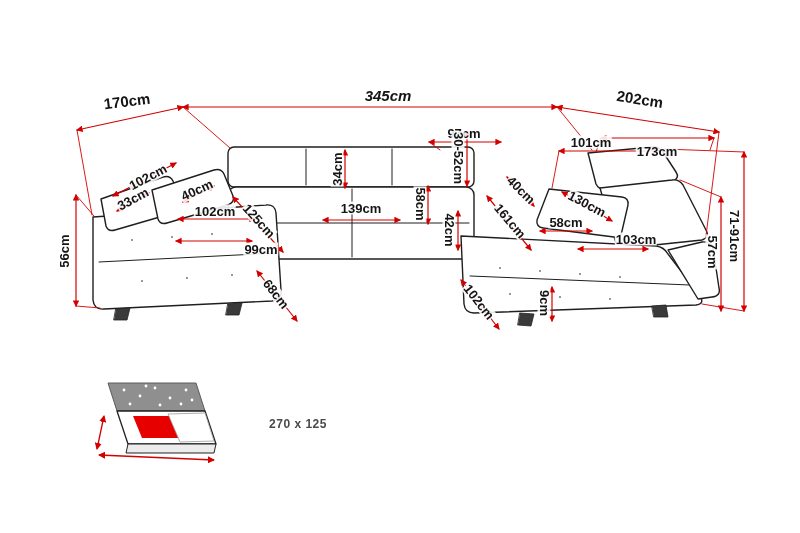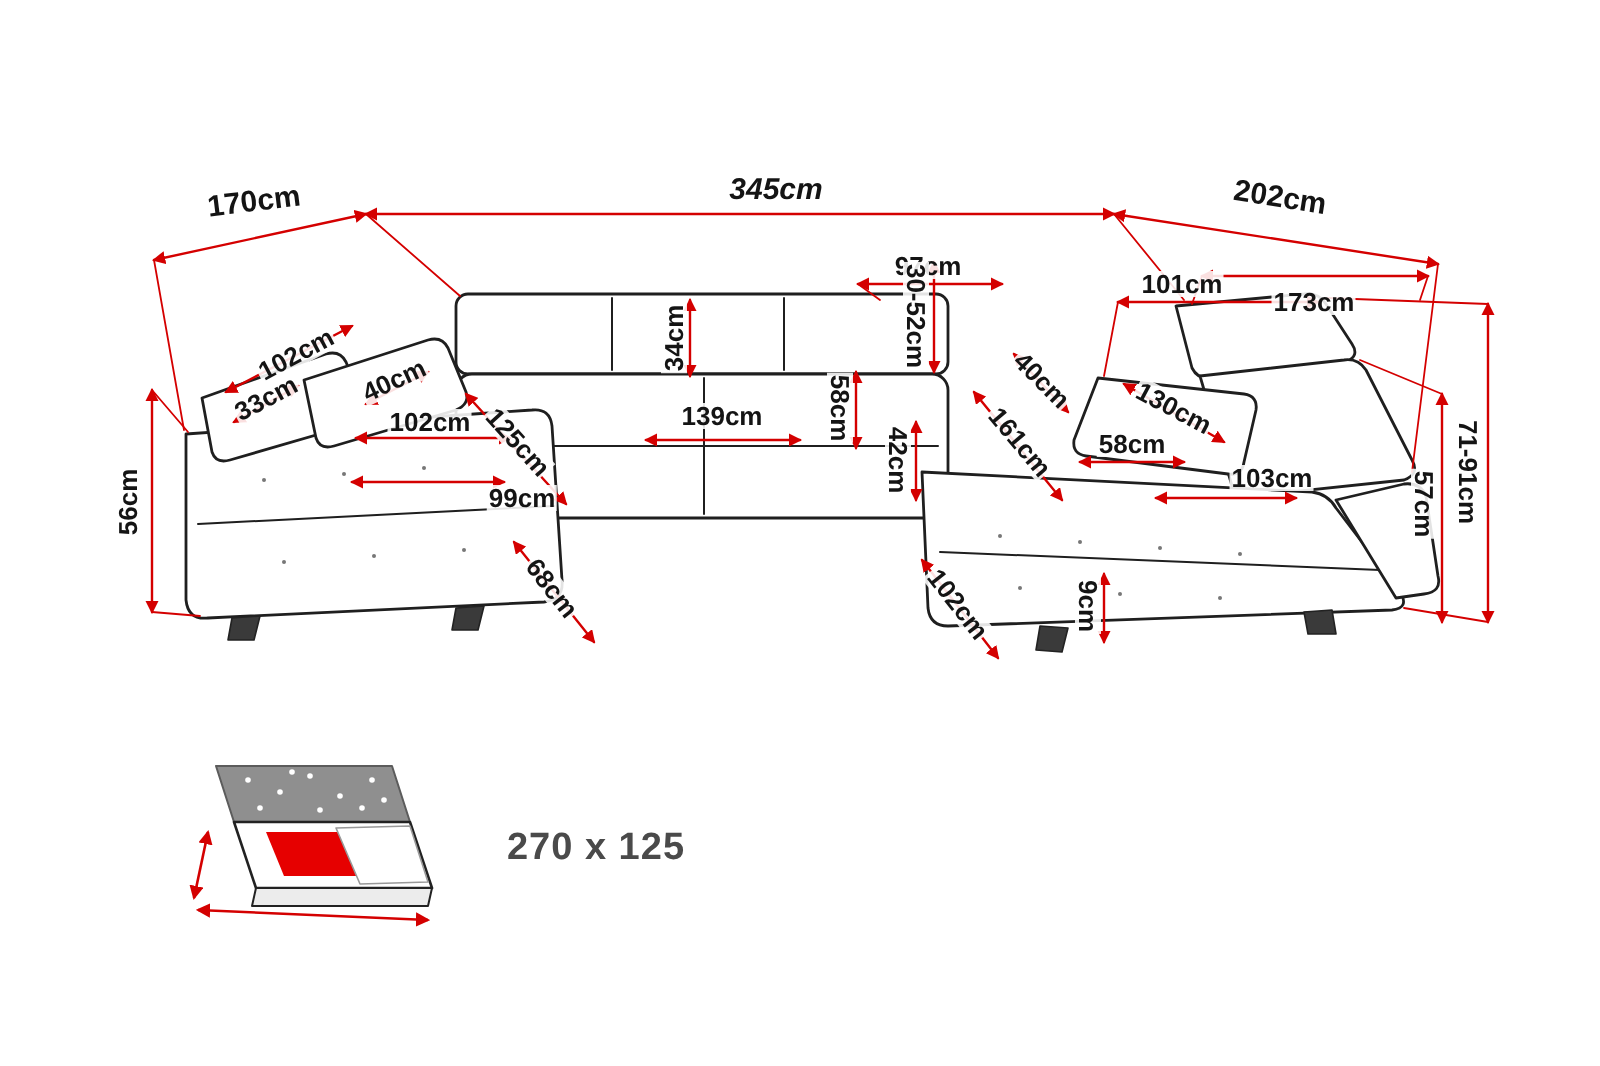--- a/index.html
+++ b/index.html
@@ -7,21 +7,21 @@
     position:relative;width:800px;height:533px;background:#ffffff;
     font-family:"Liberation Sans",sans-serif;overflow:hidden;
   }
   .stage svg{position:absolute;left:0;top:0;}
   .lbl{
     position:absolute;z-index:2;font-weight:bold;font-size:13px;color:#141414;
     line-height:1;white-space:nowrap;background:rgba(255,255,255,.88);padding:0 1px;
     transform:translate(-50%,-50%);
   }
   .lbl.big{font-size:15px;}
-  .lbl.bed{font-size:19px;color:#4a4a4a;background:transparent;letter-spacing:.5px;}
+  .lbl.bed{font-size:12px;color:#4a4a4a;background:transparent;letter-spacing:.5px;}
 </style>
 </head>
 <body>
 
 <div class="stage">
 
   <svg width="800" height="533" viewBox="0 0 800 533">
     <defs>
       <marker id="ar" viewBox="0 0 10 10" refX="8.5" refY="5" markerWidth="5.5" markerHeight="5.5" orient="auto-start-reverse">
         <path d="M0,0 L10,5 L0,10 z" fill="#d40000"></path>

